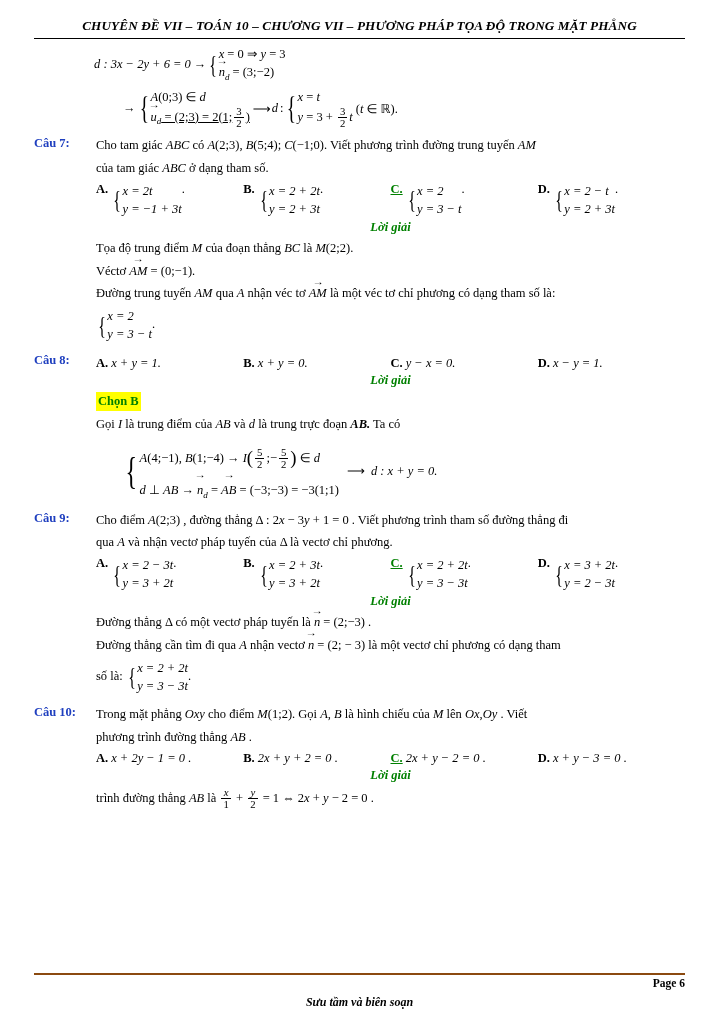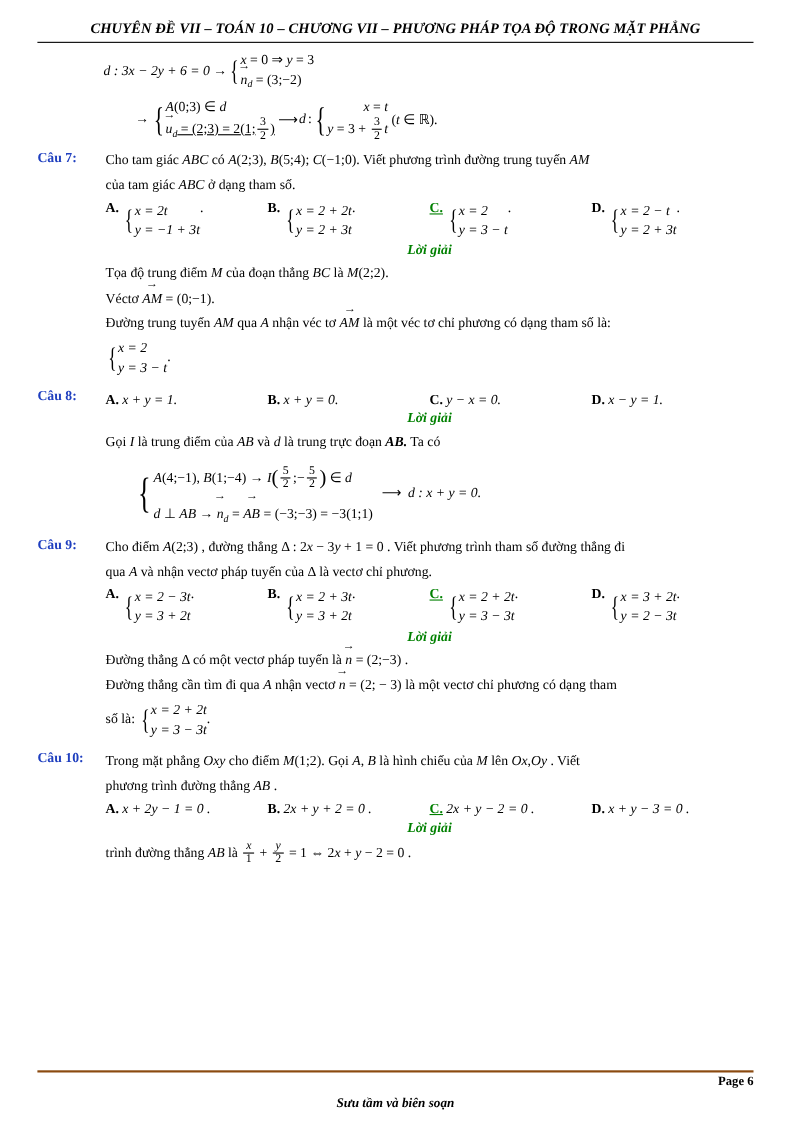--- a/index.html
+++ b/index.html
@@ -99,21 +99,21 @@
         <span class="rows">
           <span style="display:block;"><span class="m">A</span>(0;3) ∈ <span class="m">d</span></span>
           <span style="display:block;text-decoration:underline;"><span class="vec m">u</span><sub class="m">d</sub> = (2;3) = 2<span class="up">(</span>1;<span class="frac"><span class="n">3</span><span class="d">2</span></span><span class="up">)</span></span>
         </span>
       </span>
       <span class="longarrow">⟶</span>
       <span class="m" style="margin-right:2px;">d</span> :
       <span class="sys big">
         <span class="brace">{</span>
         <span class="rows">
-          <span style="display:block;text-align:right;"><span class="m">x</span> = <span class="m">t</span></span>
+          <span style="display:block;"><span class="m">x</span> = <span class="m">t</span></span>
           <span style="display:block;"><span class="m">y</span> = 3 + <span class="frac"><span class="n">3</span><span class="d">2</span></span><span class="m">t</span></span>
         </span>
       </span>
       <span style="margin-left:3px;">(<span class="m">t</span> ∈ ℝ).</span>
     </div>
   </div>
 
   <div class="qrow">
     <div class="qlabel">Câu 7:</div>
     <div class="qbody">
@@ -210,20 +210,23 @@
           <span class="m">y − x = 0.</span>
         </div>
         <div class="ans">
           <span class="lab bold-black">D.</span>
           <span class="m">x − y = 1.</span>
         </div>
       </div>
 
       <div class="loigiai">Lời giải</div>
 
+      <p>
+        <span class="chon">Chọn B</span>
+      </p>
 
       <p>
         Gọi <span class="m">I</span> là trung điểm của <span class="m">AB</span> và <span class="m">d</span> là trung trực đoạn <span class="m" style="font-weight:bold;">AB.</span> Ta có
       </p>
 
       <div style="display:flex;align-items:center;margin-left:26px;margin-top:2px;">
         <span class="sys big3">
           <span class="brace">{</span>
           <span class="rows" style="line-height:2.1;">
             <span style="display:block;">

